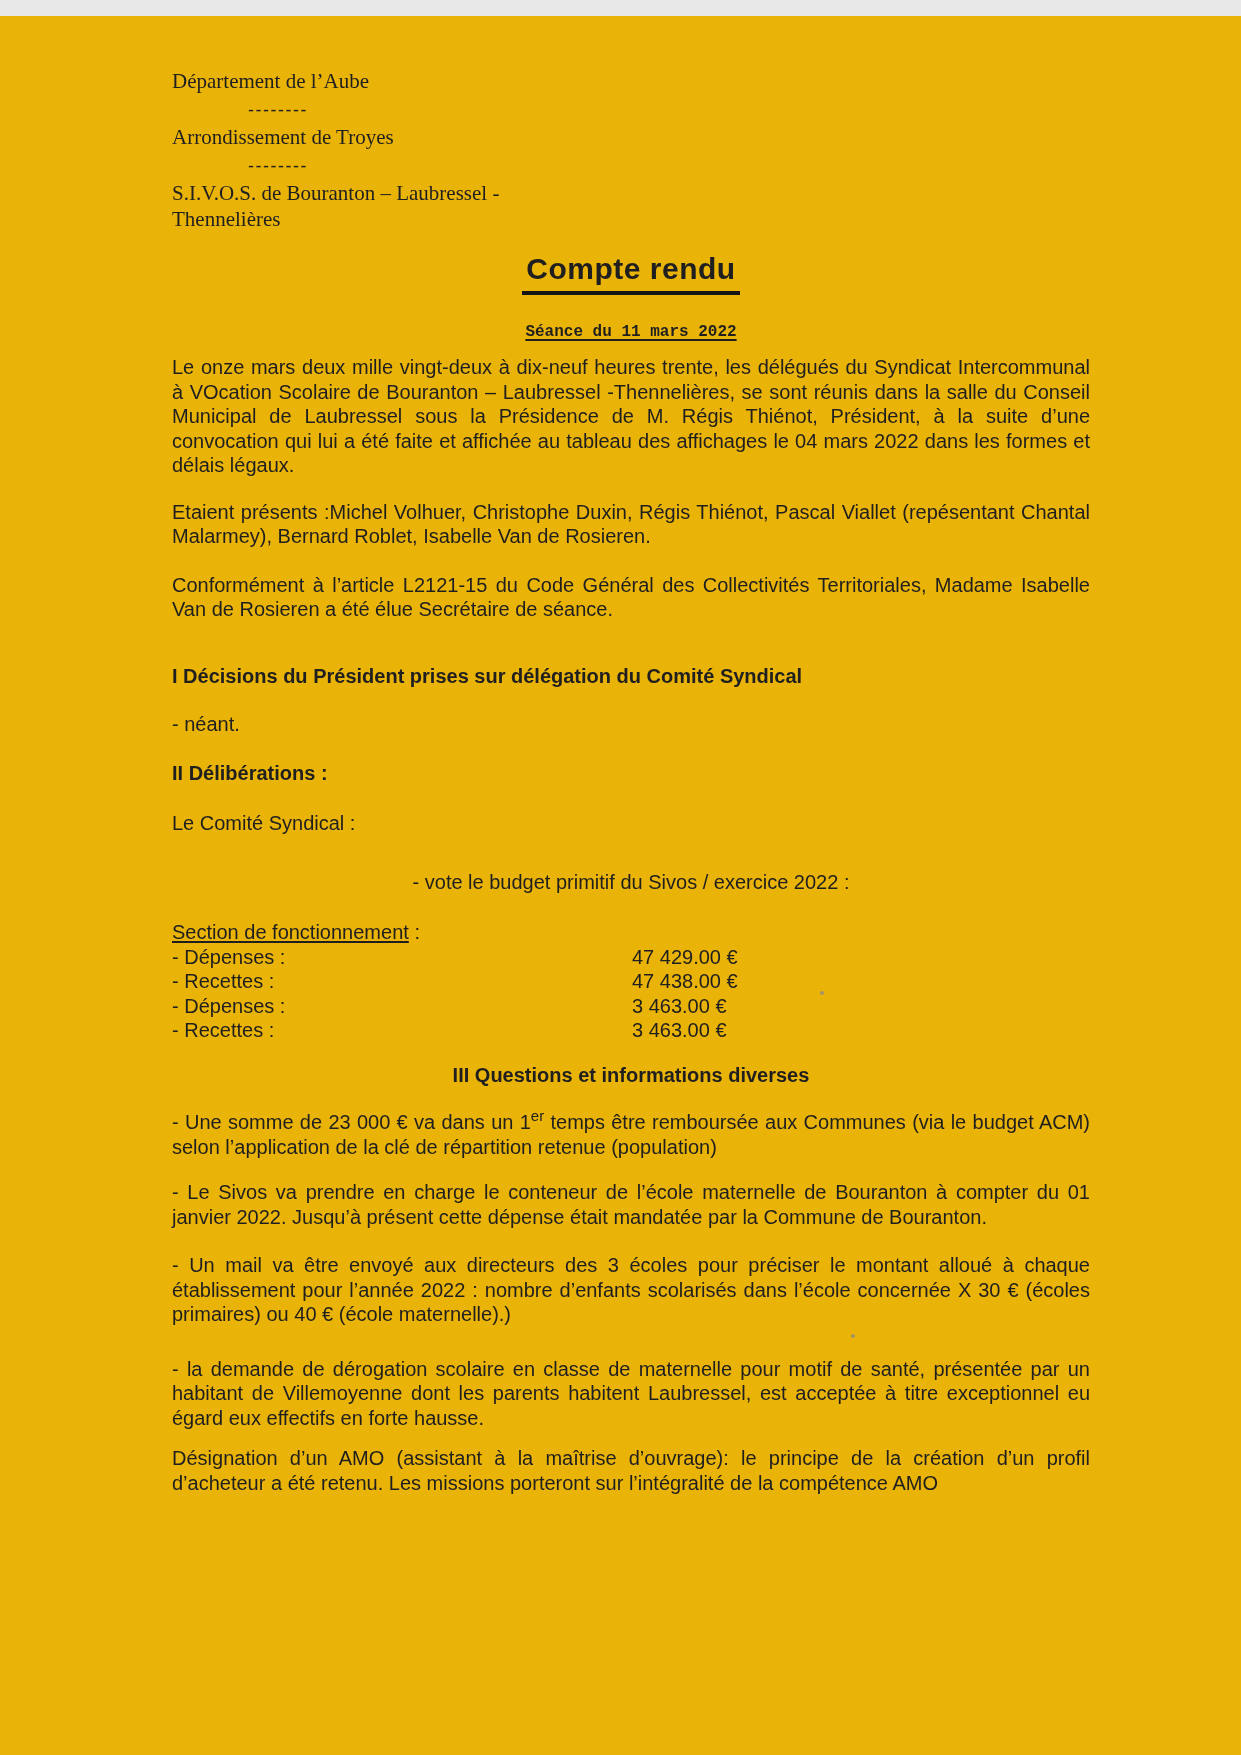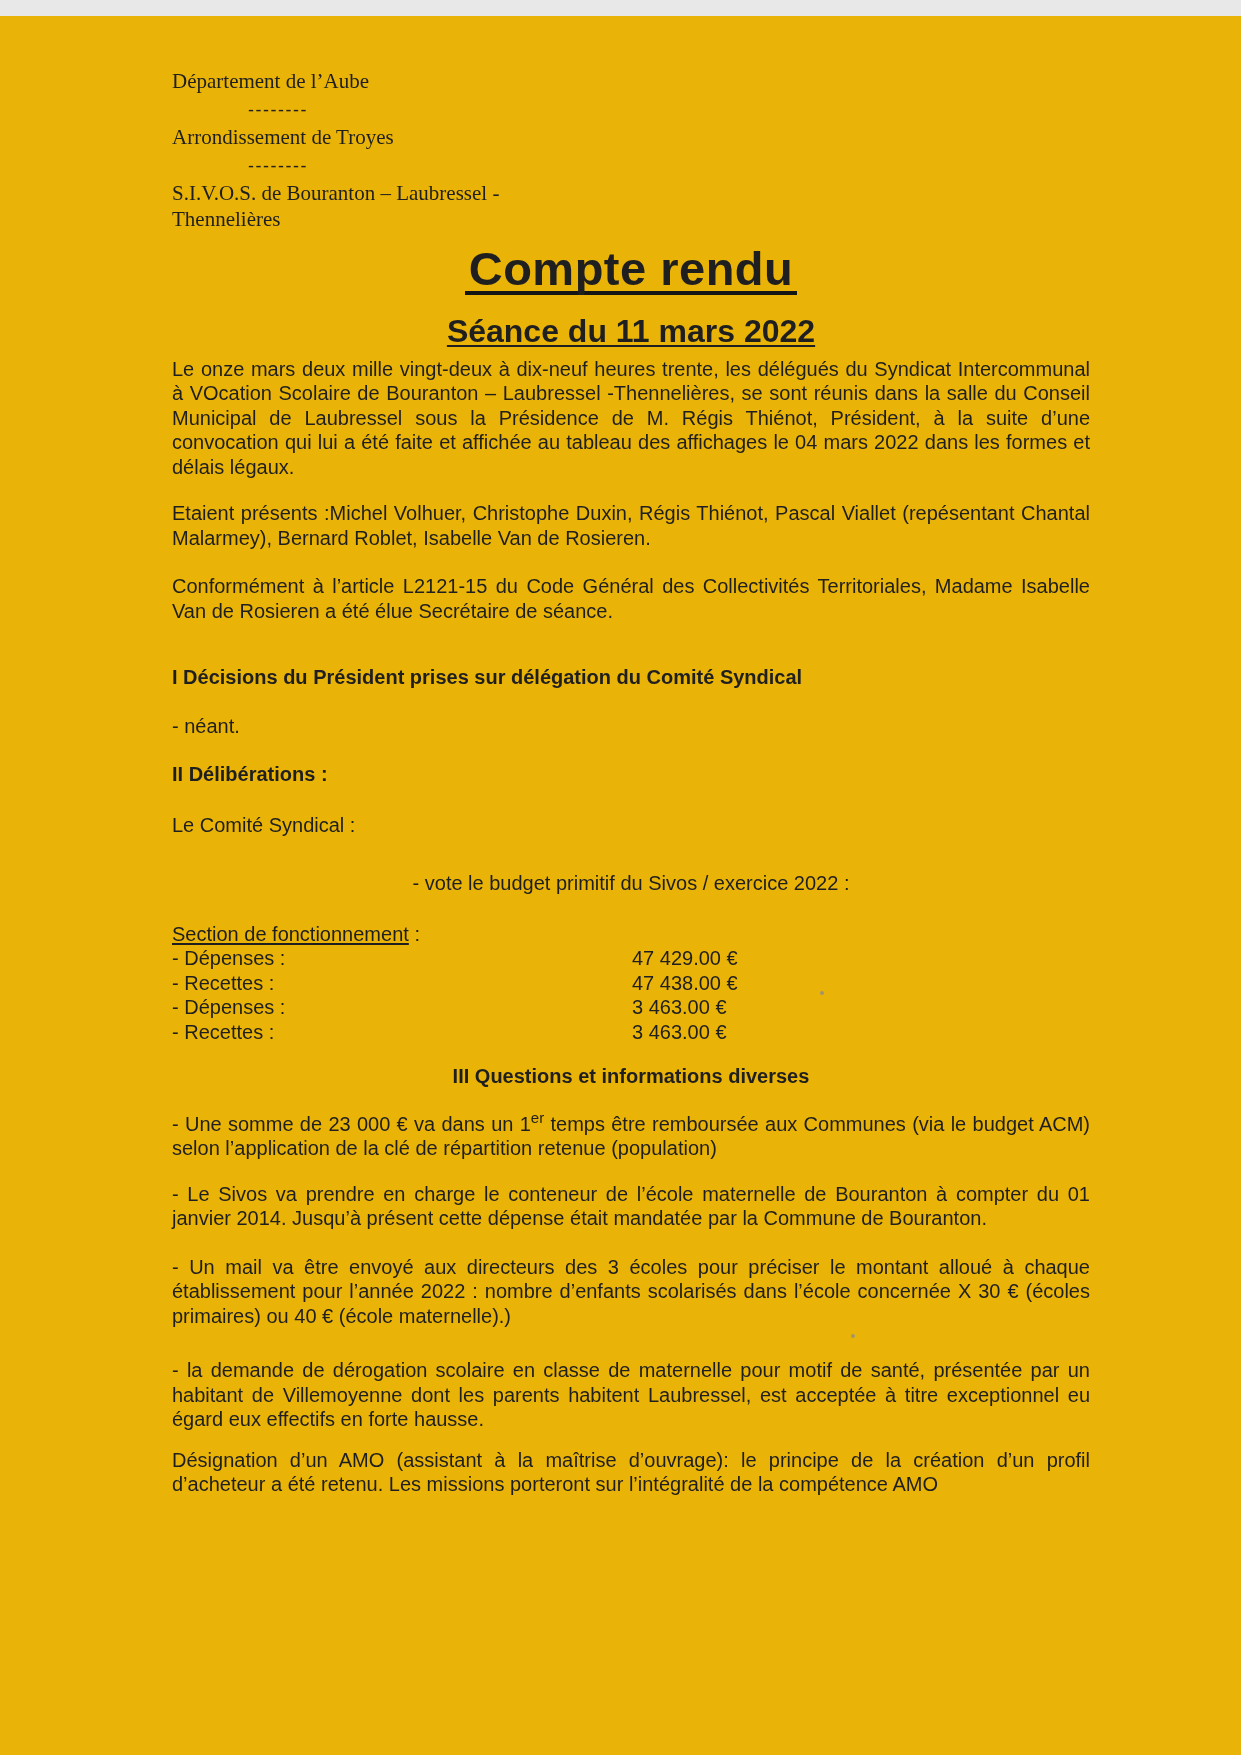--- a/index.html
+++ b/index.html
@@ -35,31 +35,31 @@
     letter-spacing: 1.5px;
     font-family: "Liberation Sans", sans-serif;
     font-size: 18px;
   }
   
   .title-wrap { text-align: center; margin-top: 16px; }
   .doc-title {
     display: inline-block;
     font-family: "Liberation Sans", sans-serif;
     font-weight: bold;
-    font-size: 47px;
+    font-size: 30px;
     line-height: 42px;
     border-bottom: 4px solid #151515;
     padding: 0 4px 1px 4px;
     letter-spacing: 0.5px;
   }
   .session-wrap { text-align: center; margin-top: 22px; }
   .session-heading {
-    font-family: Liberation Sans, sans-serif;
+    font-family: Liberation Mono, monospace;
     font-weight: bold;
-    font-size: 32px;
+    font-size: 16px;
     line-height: 28px;
     text-decoration: underline;
     text-decoration-thickness: 2px;
     text-underline-offset: 3px;
   }
   
   p { margin: 0; }
   .just { text-align: justify; }
   .mt-std  { margin-top: 24px; }
   .mt-intro{ margin-top: 9px; }
@@ -139,21 +139,21 @@
     </div>
     <div class="budget-row">
       <span class="budget-label">- Recettes :</span><span>3 463.00 €</span>
     </div>
 
 
     <p class="bold mt-20">III Questions et informations diverses</p>
 
     <p class="just mt-23"><span>- Une somme de 23 000 € va dans un 1</span><sup class="ord">er</sup><span> temps être remboursée aux Communes (via le budget ACM) selon l’application de la clé de répartition retenue (population)</span></p>
 
-    <p class="just mt-21">- Le Sivos va prendre en charge le conteneur de l’école maternelle de Bouranton à compter du 01 janvier 2014. Jusqu’à présent cette dépense était mandatée par la Commune de Bouranton.</p>
+    <p class="just mt-21">- Le Sivos va prendre en charge le conteneur de l’école maternelle de Bouranton à compter du 01 janvier 2022. Jusqu’à présent cette dépense était mandatée par la Commune de Bouranton.</p>
 
     <p class="just mt-std">- Un mail va être envoyé aux directeurs des 3 écoles pour préciser le montant alloué à chaque établissement pour l’année 2022 : nombre d’enfants scolarisés dans l’école concernée X 30 € (écoles primaires) ou 40 € (école maternelle).)</p>
 
     <p class="just mt-30">- la demande de dérogation scolaire en classe de maternelle pour motif de santé, présentée par un habitant de Villemoyenne dont les parents habitent Laubressel, est acceptée à titre exceptionnel eu égard eux effectifs en forte hausse.</p>
 
     <p class="just mt-16">Désignation d’un AMO (assistant à la maîtrise d’ouvrage): le principe de la création d’un profil d’acheteur a été retenu. Les missions porteront sur l’intégralité de la compétence AMO</p>
 
   </div>
 
   <div class="artifact a1"></div>

